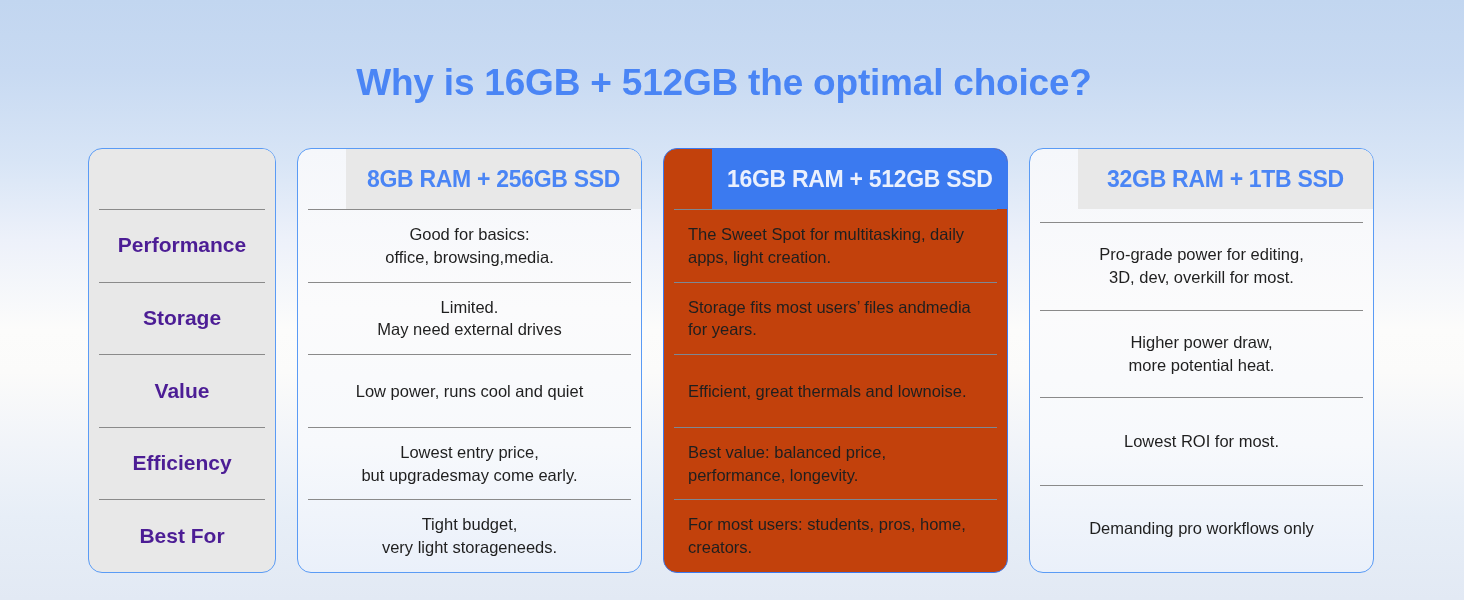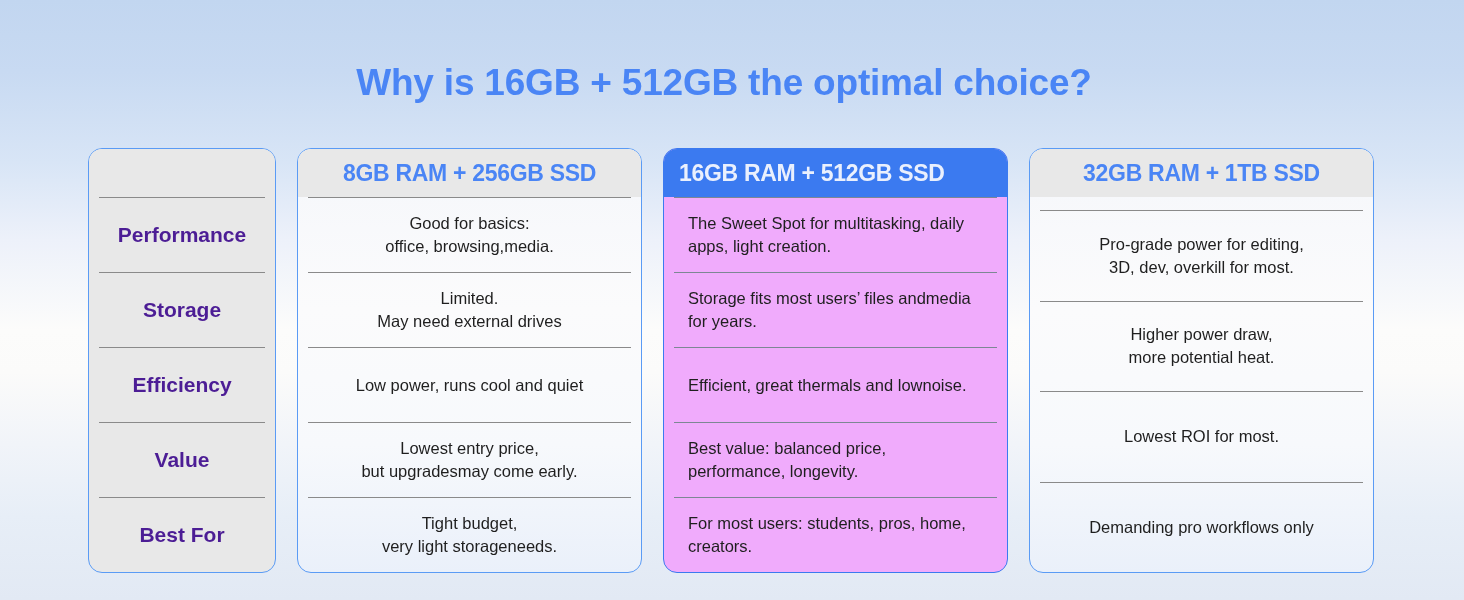--- a/index.html
+++ b/index.html
@@ -64,37 +64,38 @@
     background: #e8e8e8;
   }
   .col-spec {
     width: 345px;
     margin-right: 21px;
     background: linear-gradient(to bottom, #f5f7fb 0%, #fbfbfc 38%, #f7f9fc 70%, #eaf0fa 100%);
   }
   .col-spec.last { margin-right: 0; gap: 13px; }
 
   .col-spec.highlight {
-    background: #f0abfc;
+    background: #c2410c;
     border-color: #3b7af0;
   }
 
   
   .card-header {
-    height: 48px;
+    height: 60px;
     display: flex;
     align-items: center;
     justify-content: center;
     font-size: 23px;
     font-weight: bold;
     color: #4a85f5;
     background: #e8e8e8;
     letter-spacing: -0.3px;
     white-space: nowrap;
     flex: 0 0 auto;
+    margin-left: 48px;
   }
   .col-labels .card-header { background: #e8e8e8; }
   .col-spec .card-header { background: #e8e8e8; }
   .col-spec.highlight .card-header {
     background: #3b7af0;
     color: #eaf0fd;
     justify-content: flex-start;
     padding-left: 15px;
   }
 
@@ -135,22 +136,22 @@
 
 <div id="page-title">Why is 16GB + 512GB the optimal choice?</div>
 
 <div id="matrix">
 
   <div class="card col-labels">
     <div class="card-header"></div>
     <div class="rows">
       <div class="row">Performance</div>
       <div class="row">Storage</div>
+      <div class="row">Value</div>
       <div class="row">Efficiency</div>
-      <div class="row">Value</div>
       <div class="row">Best For</div>
     </div>
   </div>
 
   <div class="card col-spec">
     <div class="card-header">8GB RAM + 256GB SSD</div>
     <div class="rows">
       <div class="row">Good for basics:<br>office, browsing,media.</div>
       <div class="row">Limited.<br>May need external drives</div>
       <div class="row">Low power, runs cool and quiet</div>

